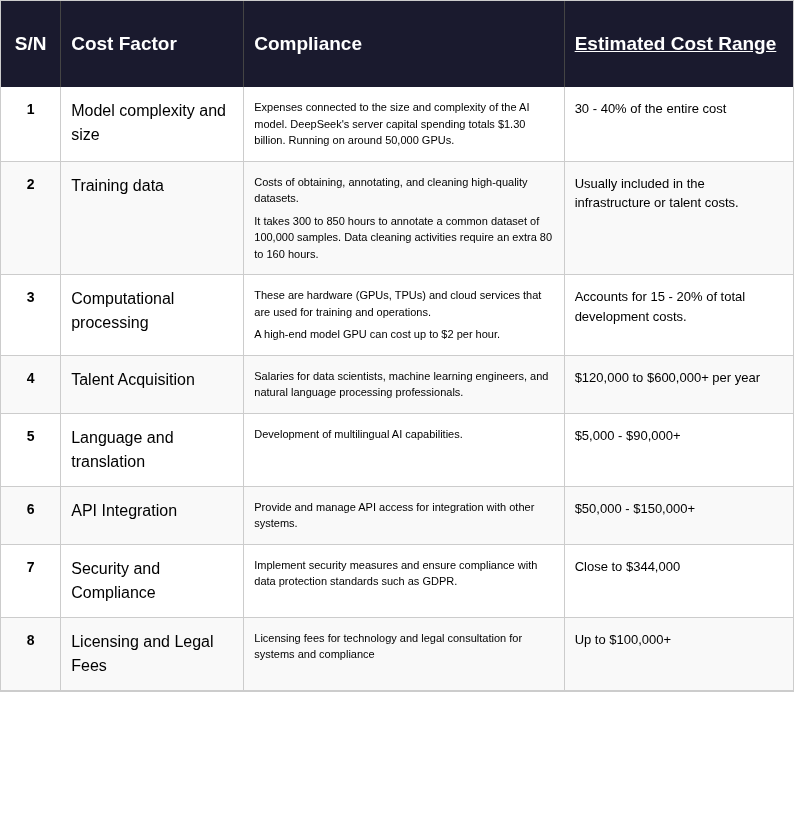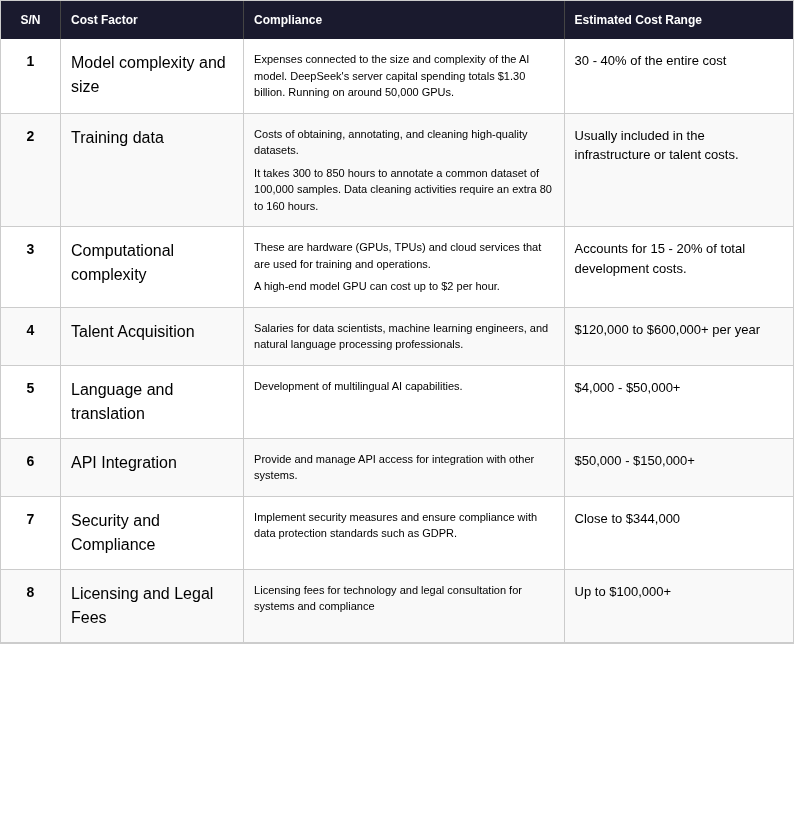--- a/index.html
+++ b/index.html
@@ -24,29 +24,30 @@
       width: 100%;
       border-collapse: collapse;
     }
 
     thead tr {
       background-color: #1a1a2e;
       color: #ffffff;
     }
 
     thead th {
-      padding: 12px 10px;
+      padding: 32px 10px;
       text-align: left;
-      font-size: 12px;
+      font-size: 19px;
       font-weight: bold;
       border-right: 1px solid #444;
     }
 
     thead th:last-child {
       border-right: none;
+      text-decoration: underline;
     }
 
     thead th.center {
       text-align: center;
     }
 
     tbody tr {
       border-bottom: 1px solid #ccc;
       vertical-align: top;
     }
@@ -127,42 +128,42 @@
           <td class="sn">2</td>
           <td class="cost-factor">Training data</td>
           <td class="description">
             <p class="desc-paragraph">Costs of obtaining, annotating, and cleaning high-quality datasets.</p>
             <p class="desc-paragraph">It takes 300 to 850 hours to annotate a common dataset of 100,000 samples. Data cleaning activities require an extra 80 to 160 hours.</p>
           </td>
           <td class="cost-range">Usually included in the infrastructure or talent costs.</td>
         </tr>
         <tr>
           <td class="sn">3</td>
-          <td class="cost-factor">Computational complexity</td>
+          <td class="cost-factor">Computational processing</td>
           <td class="description">
             <p class="desc-paragraph">These are hardware (GPUs, TPUs) and cloud services that are used for training and operations.</p>
             <p class="desc-paragraph">A high-end model GPU can cost up to $2 per hour.</p>
           </td>
           <td class="cost-range">Accounts for 15 - 20% of total development costs.</td>
         </tr>
         <tr>
           <td class="sn">4</td>
           <td class="cost-factor">Talent Acquisition</td>
           <td class="description">
             <p class="desc-paragraph">Salaries for data scientists, machine learning engineers, and natural language processing professionals.</p>
           </td>
           <td class="cost-range">$120,000 to $600,000+ per year</td>
         </tr>
         <tr>
           <td class="sn">5</td>
           <td class="cost-factor">Language and translation</td>
           <td class="description">
             <p class="desc-paragraph">Development of multilingual AI capabilities.</p>
           </td>
-          <td class="cost-range">$4,000 - $50,000+</td>
+          <td class="cost-range">$5,000 - $90,000+</td>
         </tr>
         <tr>
           <td class="sn">6</td>
           <td class="cost-factor">API Integration</td>
           <td class="description">
             <p class="desc-paragraph">Provide and manage API access for integration with other systems.</p>
           </td>
           <td class="cost-range">$50,000 - $150,000+</td>
         </tr>
         <tr>

